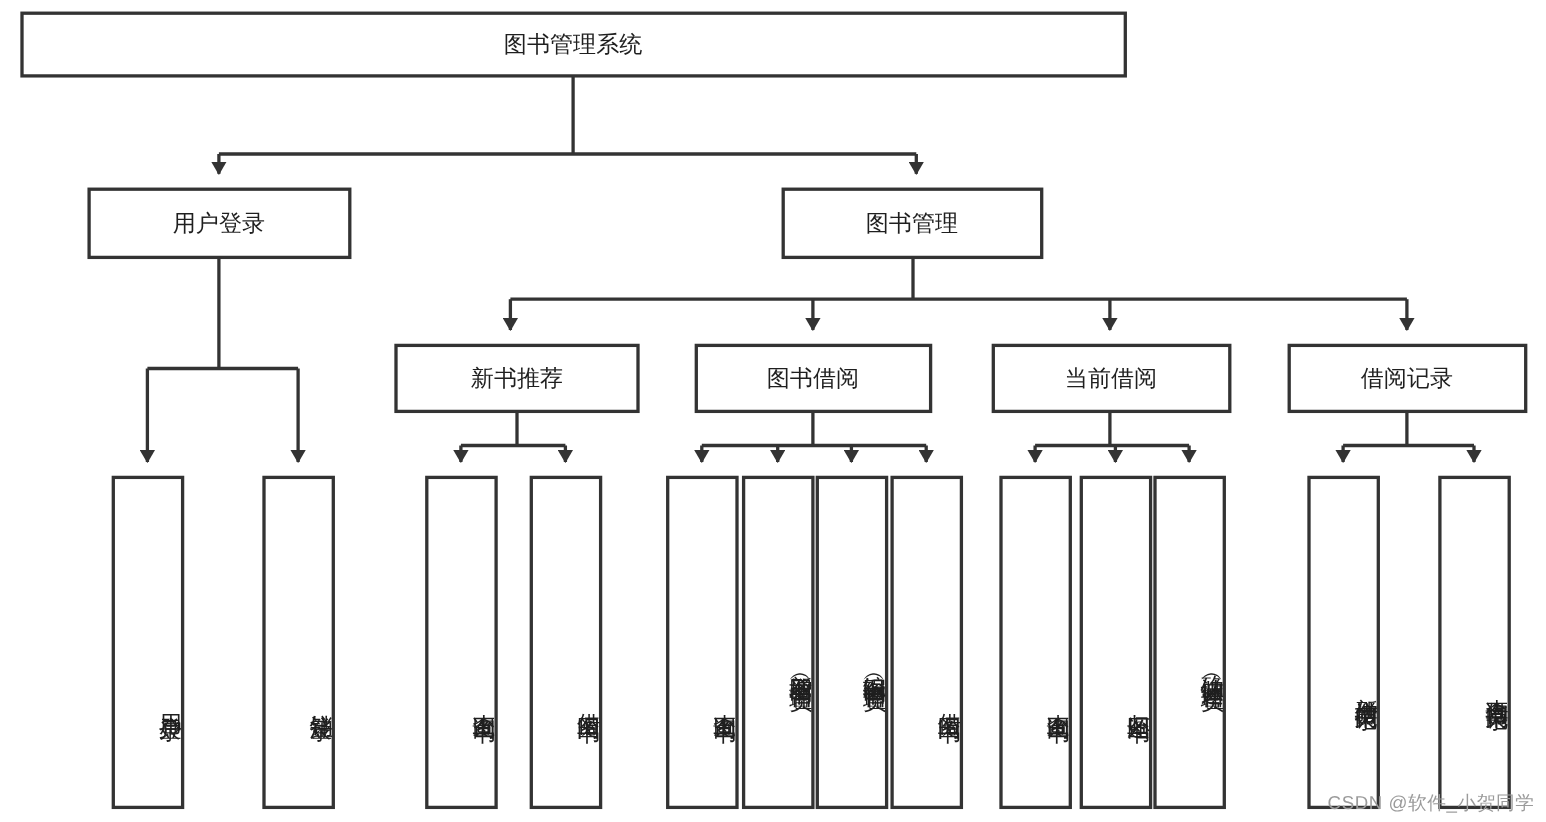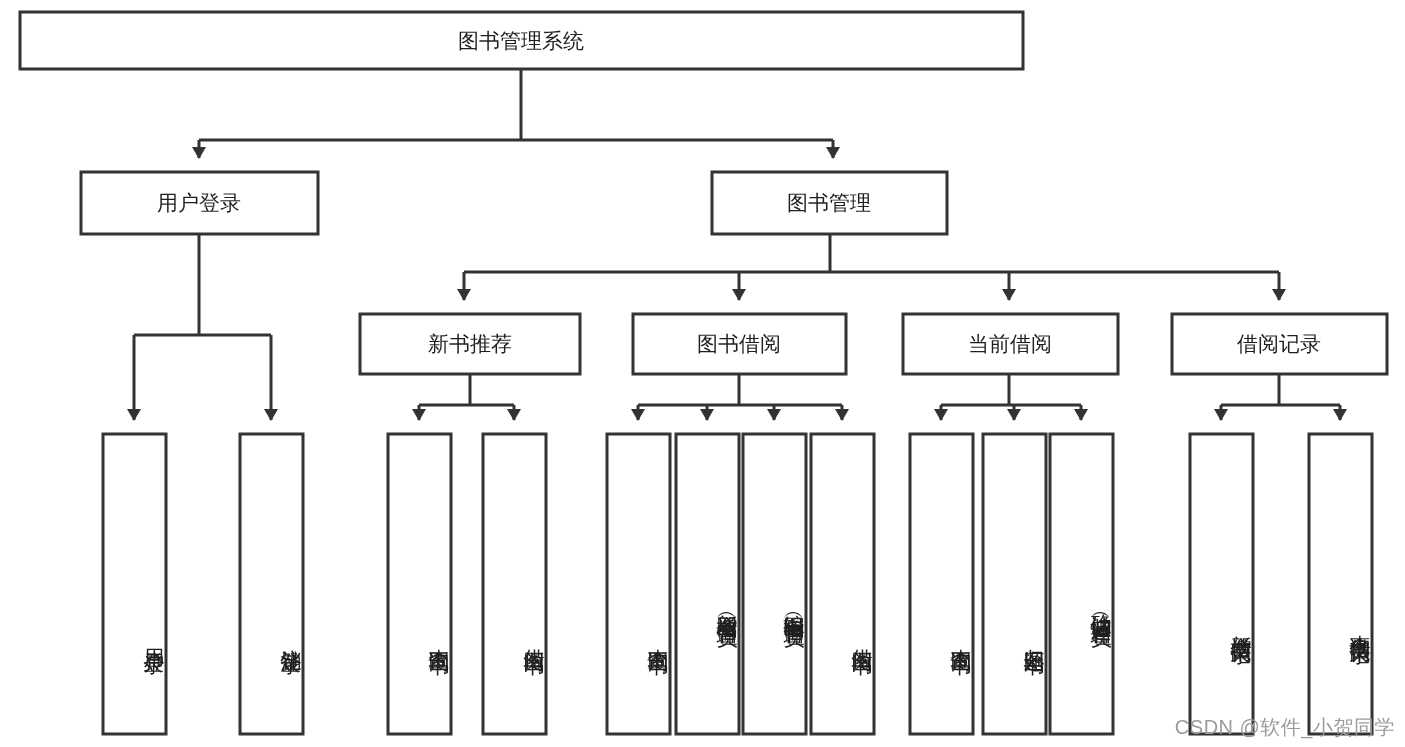--- a/index.html
+++ b/index.html
@@ -58,21 +58,21 @@
     align-items: flex-start;
     justify-content: center;
     white-space: nowrap;
     pointer-events: none;
   }
   .watermark {
     position: absolute;
     right: 10px;
     bottom: 6px;
     font-family: "Liberation Sans", "DejaVu Sans", sans-serif;
-    font-size: 20px;
+    font-size: 17px;
     color: #9b9b9b;
     letter-spacing: 0.5px;
     white-space: nowrap;
   }
 </style>
 </head>
 <body>
 
 <div id="stage">
 

